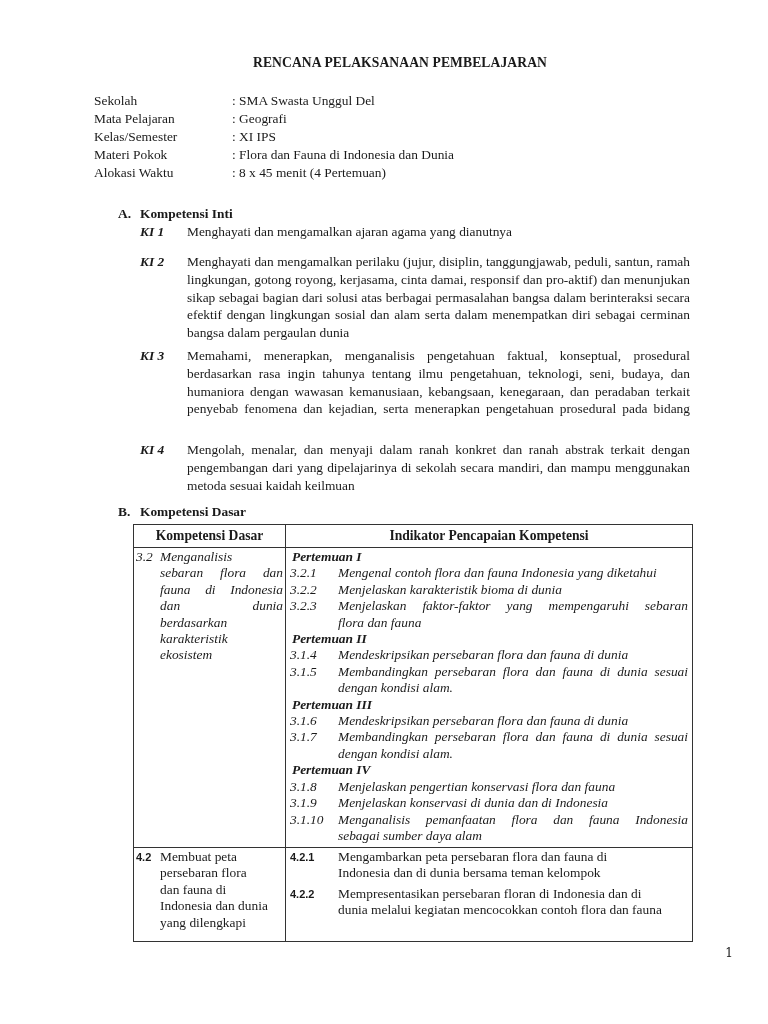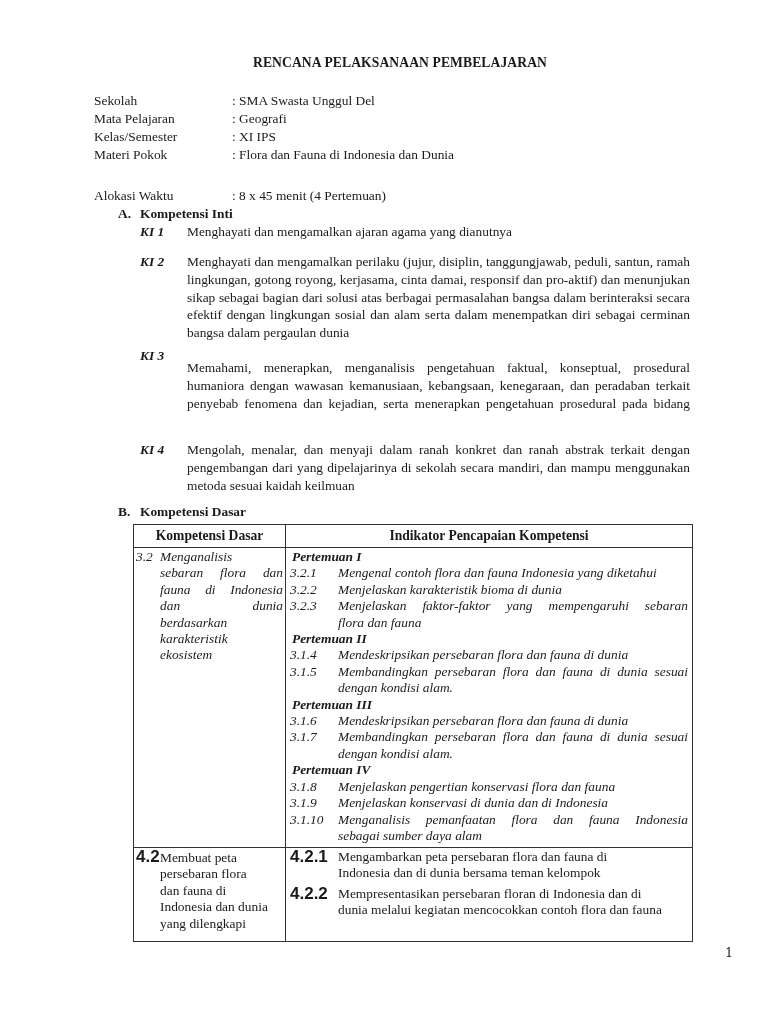--- a/index.html
+++ b/index.html
@@ -27,21 +27,21 @@
   .kd-line { display: block; padding-left: 24px; text-align: justify; text-align-last: justify; }
   .kd-line.first { padding-left: 0; }
   .kd-line.last { text-align-last: left; }
   .ind-cell { padding: 1px 4px 0 4px; line-height: 16.4px; }
   .pert { font-weight: bold; display: block; padding-left: 2px; }
   .ind-item { display: flex; }
   .ind-code { width: 48px; flex: none; }
   .ind-text { flex: 1; text-align: justify; }
   .ind-text .ln { display: block; text-align: justify; text-align-last: justify; }
   .ind-text .ln.last { text-align-last: left; }
-  .sans { font-family: "Liberation Sans", sans-serif; font-weight: bold; font-size: 17px; }
+  .sans { font-family: "Liberation Sans", sans-serif; font-weight: bold; font-size: 11px; }
   .page-num { right: 35px; top: 946px; font-family: "DejaVu Serif", serif; font-size: 12px; }
 </style>
 </head>
 <body>
 
 <div class="abs title">RENCANA PELAKSANAAN PEMBELAJARAN</div>
 
 <div id="identity">
     <div class="abs meta-row" style="top: 92px;">
       <span class="meta-label">Sekolah</span>
@@ -52,21 +52,21 @@
       <span class="meta-value">: Geografi</span>
     </div>
     <div class="abs meta-row" style="top: 128px;">
       <span class="meta-label">Kelas/Semester</span>
       <span class="meta-value">: XI IPS</span>
     </div>
     <div class="abs meta-row" style="top: 146px;">
       <span class="meta-label">Materi Pokok</span>
       <span class="meta-value">: Flora dan Fauna di Indonesia dan Dunia</span>
     </div>
-    <div class="abs meta-row" style="top: 164px; margin-top: 23px;">
+    <div class="abs meta-row" style="top: 164px;">
       <span class="meta-label">Alokasi Waktu</span>
       <span class="meta-value">: 8 x 45 menit (4 Pertemuan)</span>
     </div>
   </div>
 
 <div class="abs" style="left:118px; top:205px; width:560px; height:18px;">
   <span class="sec-head sec-letter">A.</span>
   <span class="sec-head sec-text">Kompetensi Inti</span>
 </div>
 
@@ -77,22 +77,23 @@
     </div>
     <div class="abs ki-code" style="top: 253px;">KI 2</div>
     <div class="abs ki-text" style="top: 253px;">
       <span class="ln">Menghayati dan mengamalkan perilaku (jujur, disiplin, tanggungjawab, peduli, santun, ramah</span>
       <span class="ln">lingkungan, gotong royong, kerjasama, cinta damai, responsif dan pro-aktif) dan menunjukan</span>
       <span class="ln">sikap sebagai bagian dari solusi atas berbagai permasalahan bangsa dalam berinteraksi secara</span>
       <span class="ln">efektif dengan lingkungan sosial dan alam serta dalam menempatkan diri sebagai cerminan</span>
       <span class="ln last">bangsa dalam pergaulan dunia</span>
     </div>
     <div class="abs ki-code" style="top: 347px;">KI 3</div>
-    <div class="abs ki-text" style="top: 347px; margin-top: 12px;">
+    <div class="abs ki-text" style="top: 347px;">
       <span class="ln">Memahami, menerapkan, menganalisis pengetahuan faktual, konseptual, prosedural</span>
+      <span class="ln">berdasarkan rasa ingin tahunya tentang ilmu pengetahuan, teknologi, seni, budaya, dan</span>
       <span class="ln">humaniora dengan wawasan kemanusiaan, kebangsaan, kenegaraan, dan peradaban terkait</span>
       <span class="ln">penyebab fenomena dan kejadian, serta menerapkan pengetahuan prosedural pada bidang</span>
     </div>
     <div class="abs ki-code" style="top: 441px; text-align: center;">KI 4</div>
     <div class="abs ki-text" style="top: 441px;">
       <span class="ln">Mengolah, menalar, dan menyaji dalam ranah konkret dan ranah abstrak  terkait dengan</span>
       <span class="ln">pengembangan dari yang dipelajarinya di sekolah secara mandiri, dan mampu menggunakan</span>
       <span class="ln last">metoda sesuai kaidah keilmuan</span>
     </div>
   </div>

